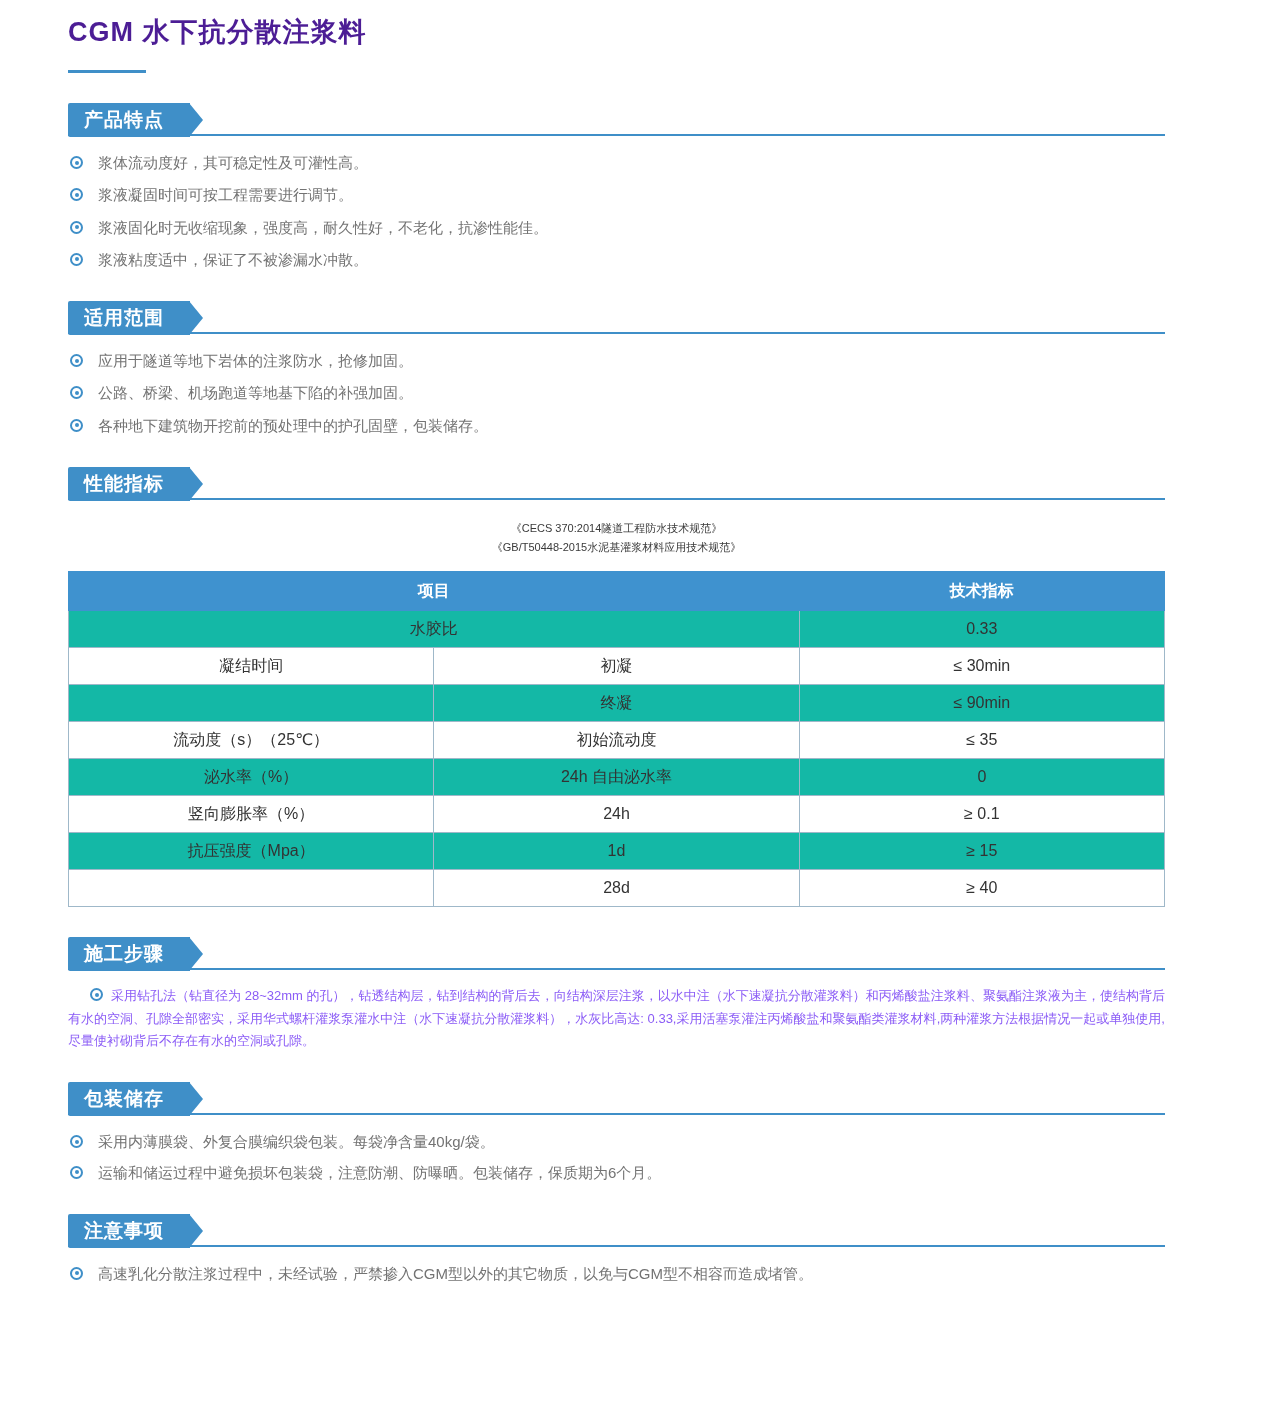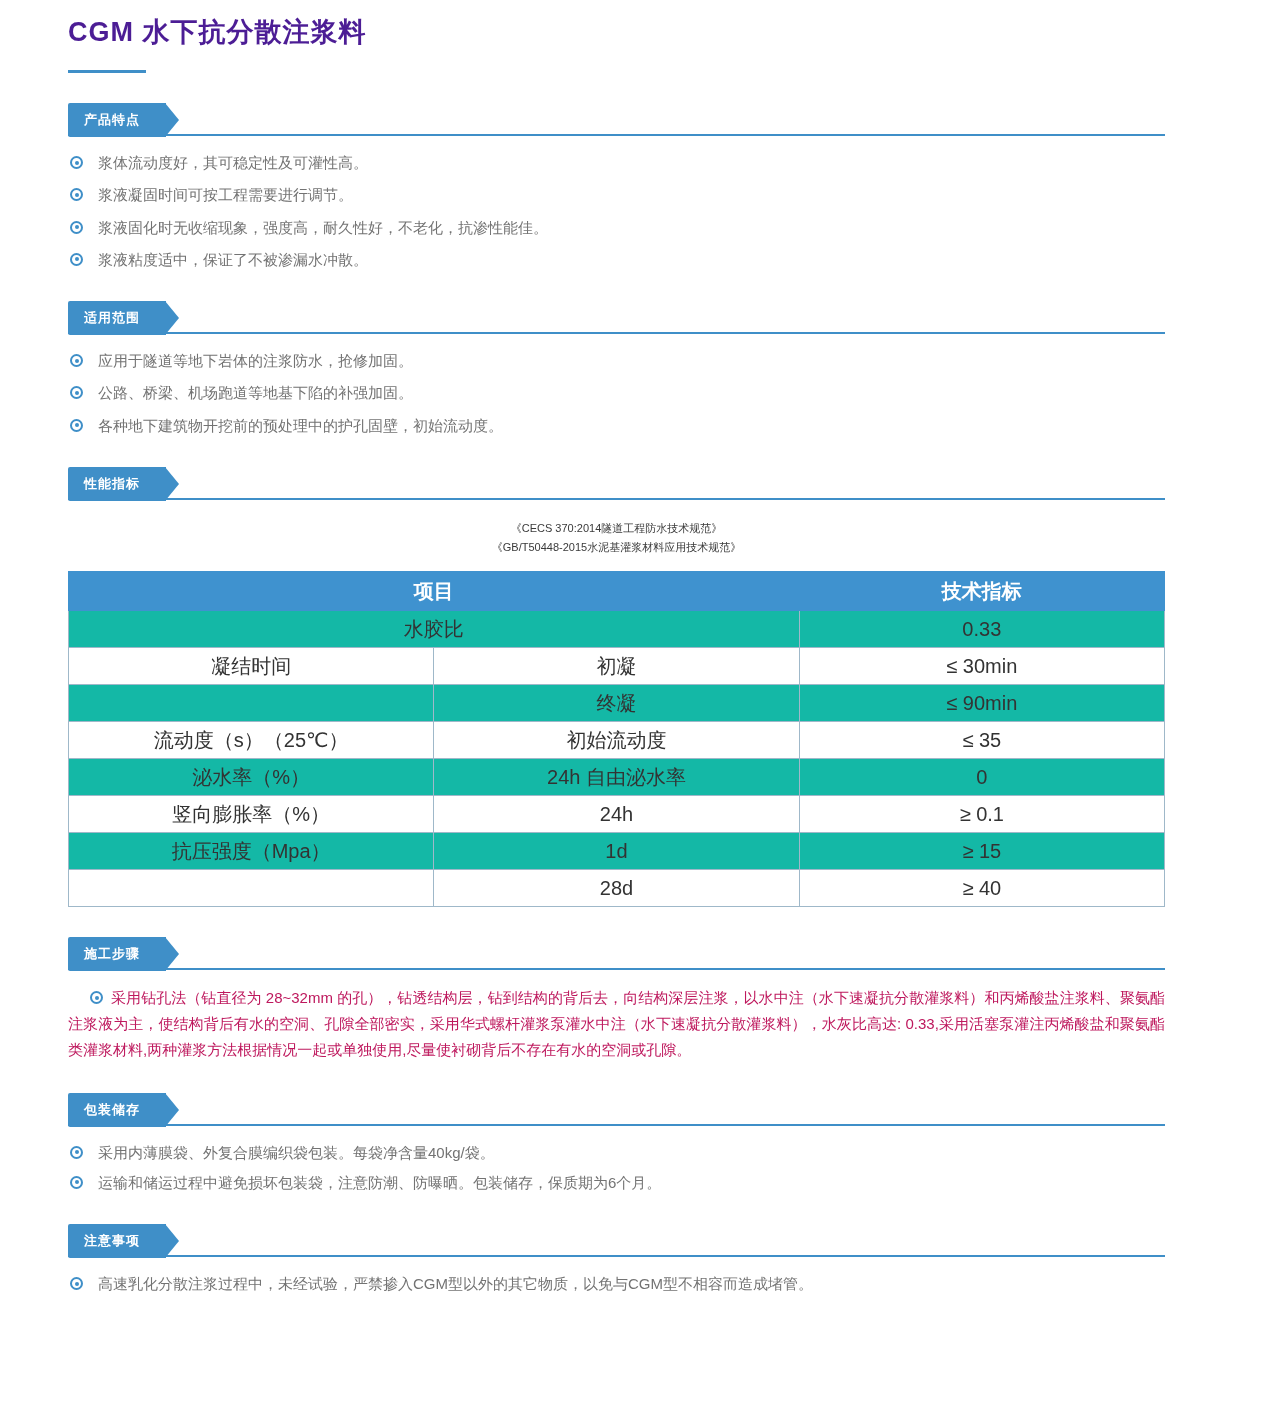--- a/index.html
+++ b/index.html
@@ -46,21 +46,21 @@
     height: 34px;
   }
   .sec-head .tag {
     position: relative;
     display: inline-block;
     height: 34px;
     line-height: 34px;
     padding: 0 26px 0 16px;
     background: #3f8fc8;
     color: #ffffff;
-    font-size: 13px;
+    font-size: 19px;
     font-weight: bold;
     letter-spacing: 1px;
     border-radius: 2px 0 0 2px;
     vertical-align: top;
   }
   .sec-head .tag::after {
     content: "";
     position: absolute;
     top: 0;
     right: -13px;
@@ -130,21 +130,21 @@
   
   table.spec {
     width: 100%;
     border-collapse: collapse;
     margin-top: 14px;
     table-layout: fixed;
   }
   table.spec th, table.spec td {
     border: 1px solid #9fb8c9;
     text-align: center;
-    font-size: 20px;
+    font-size: 16px;
     color: #333;
     height: 30px;
     padding: 3px 4px;
   }
   table.spec thead th {
     background: #3f92cf;
     color: #ffffff;
     font-weight: bold;
     height: 32px;
     border-color: #3f92cf;
@@ -154,23 +154,23 @@
   }
   .col-a { width: 29%; }
   .col-b { width: 29%; }
   .col-c { width: 29%; }
   
   .paras {
     margin-top: 14px;
   }
   .paras p {
     margin: 0 0 8px 0;
-    font-size: 15px;
+    font-size: 13px;
     line-height: 1.72;
-    color: #be185d;
+    color: #8b5cf6;
     text-align: justify;
     text-indent: 0;
   }
   .paras p .lead {
     display: inline-block;
     width: 22px;
   }
   .paras p .pdot {
     position: relative;
     display: inline-block;
@@ -220,21 +220,21 @@
   <div class="section">
     <div class="sec-head-wrap">
       <div class="sec-head">
         <span class="tag">适用范围</span>
         <span class="rule"></span>
       </div>
     </div>
     <ul class="bullets">
       <li><span class="dot"></span><span>应用于隧道等地下岩体的注浆防水，抢修加固。</span></li>
       <li><span class="dot"></span><span>公路、桥梁、机场跑道等地基下陷的补强加固。</span></li>
-      <li><span class="dot"></span><span>各种地下建筑物开挖前的预处理中的护孔固壁，初始流动度。</span></li>
+      <li><span class="dot"></span><span>各种地下建筑物开挖前的预处理中的护孔固壁，包装储存。</span></li>
     </ul>
   </div>
 
   <div class="section">
     <div class="sec-head-wrap">
       <div class="sec-head">
         <span class="tag">性能指标</span>
         <span class="rule"></span>
       </div>
     </div>

